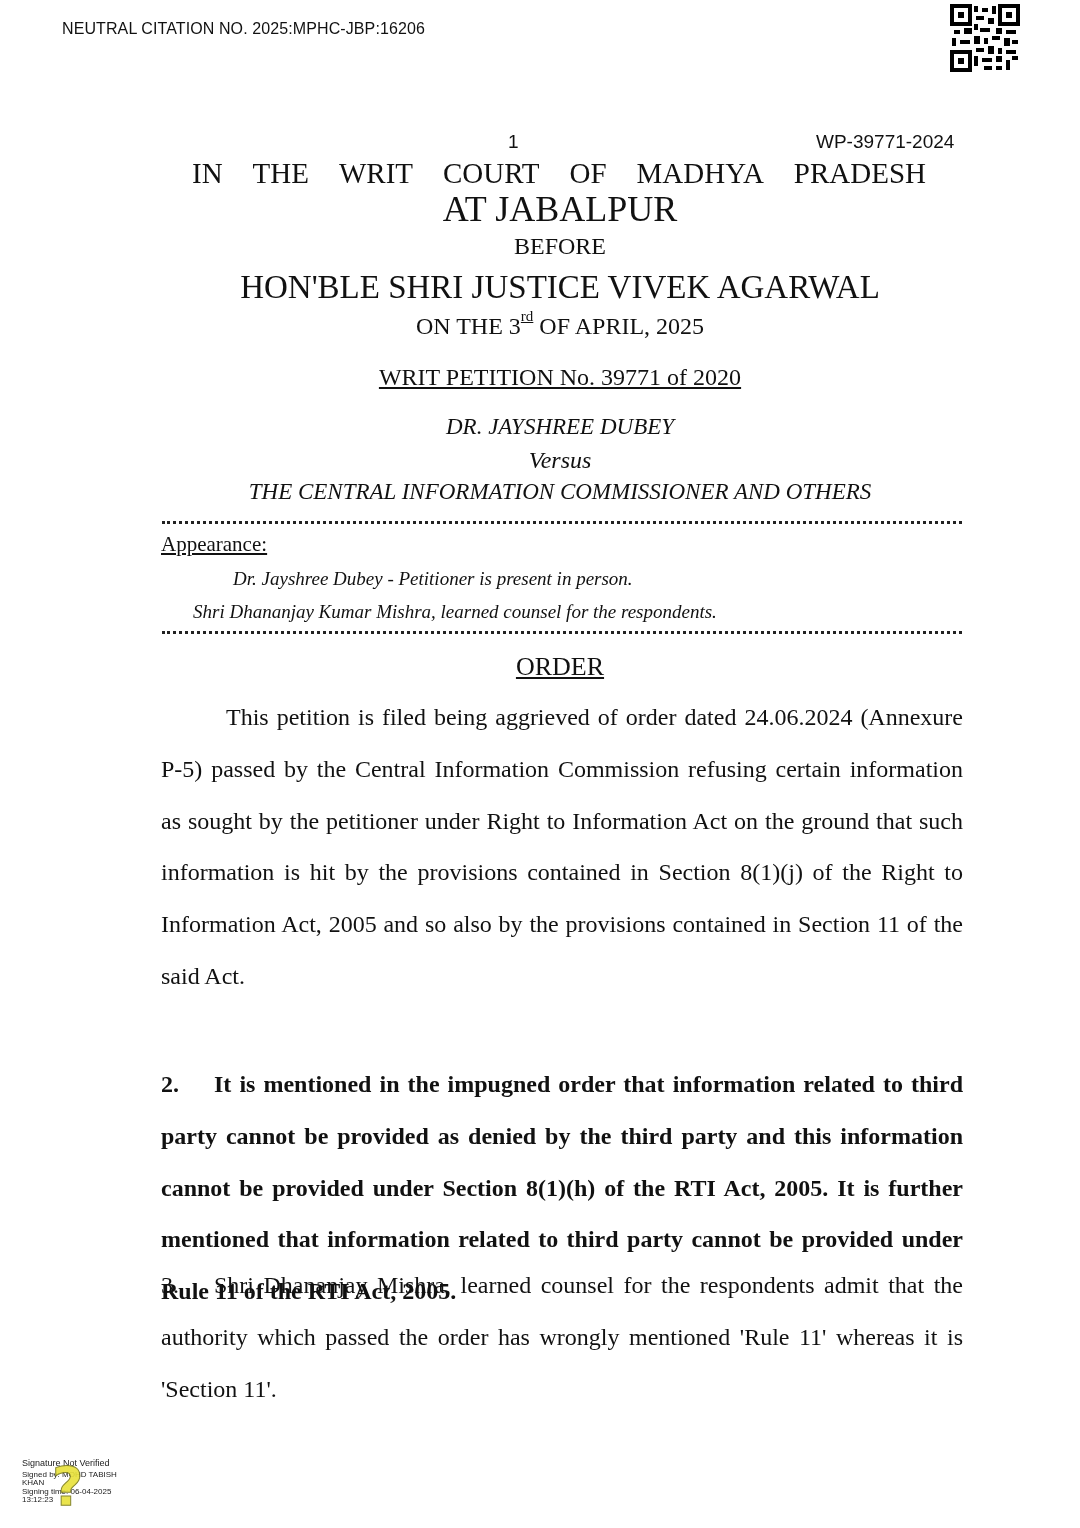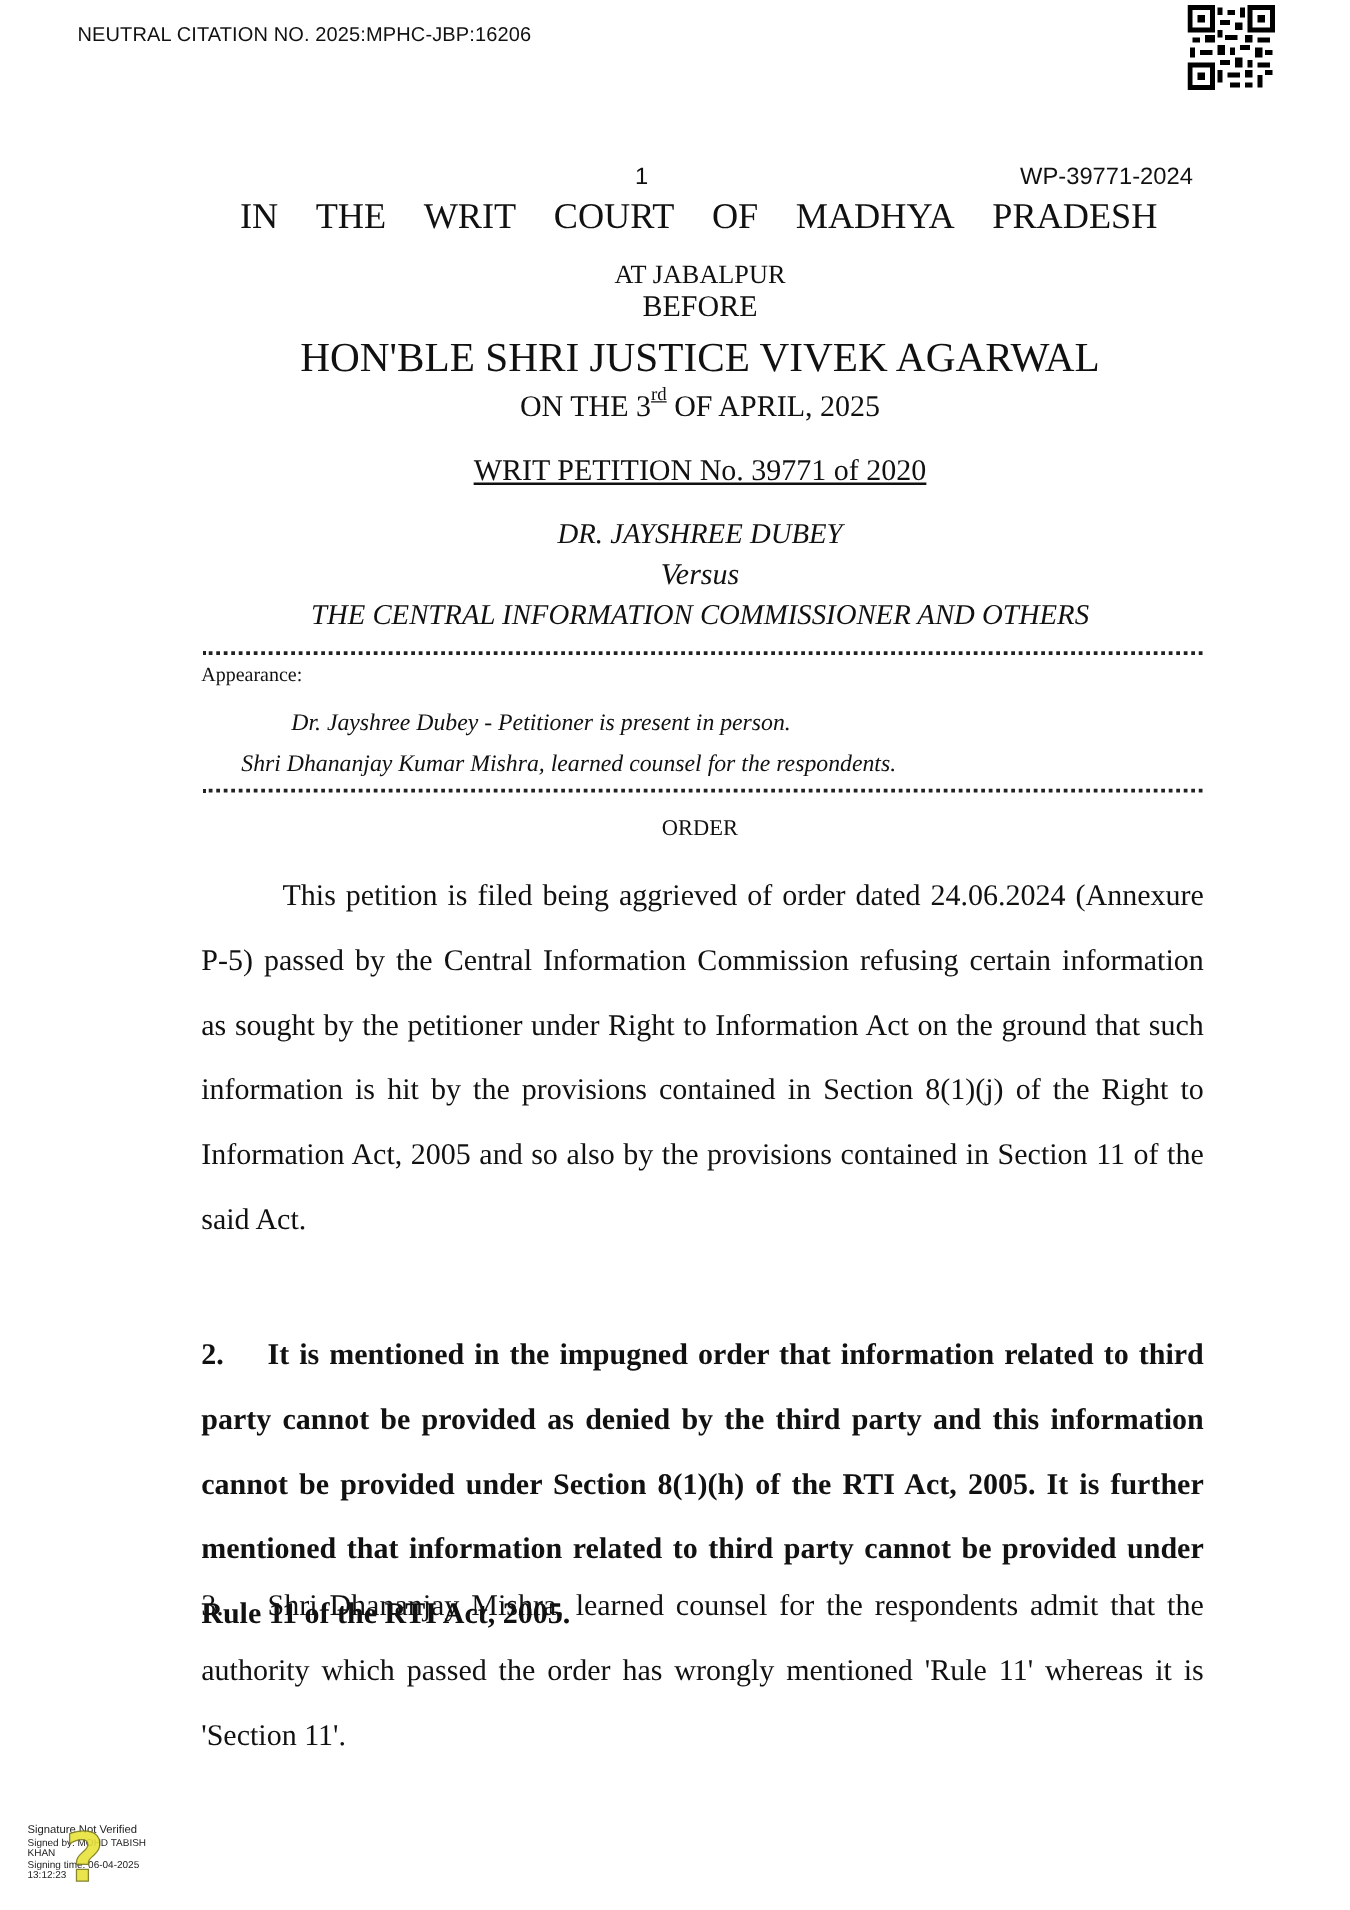--- a/index.html
+++ b/index.html
@@ -6,38 +6,38 @@
   body { width: 1080px; height: 1528px; position: relative; overflow: hidden; color: #111; }
   .sans { font-family: "Liberation Sans", sans-serif; }
   .serif { font-family: "Liberation Serif", serif; }
   .abs { position: absolute; }
   .citation { left: 62px; top: 20px; font-size: 16px; letter-spacing: 0.1px; }
   .qr { left: 950px; top: 4px; width: 70px; height: 68px; }
   .page-num { left: 508px; top: 131px; font-size: 19px; }
   .case-code { left: 816px; top: 131px; font-size: 19px; }
   .center { left: 160px; width: 800px; text-align: center; }
   .court-line { left: 192px; top: 157px; width: 734px; font-size: 29px; display: flex; justify-content: space-between; }
-  .at { top: 207px; font-size: 21px; }
+  .at { top: 188px; font-size: 36px; }
   .before { top: 233px; font-size: 24px; }
   .judge { top: 269px; font-size: 33px; }
   .date { top: 312px; font-size: 24px; }
   .date sup { font-size: 15px; position: relative; top: -4px; text-decoration: underline; }
   .wp { top: 364px; font-size: 24px; text-decoration: underline; }
   .party { font-style: italic; font-size: 23px; }
   .p1 { top: 414px; }
   .vs { top: 447px; font-size: 24px; }
   .p2 { top: 479px; }
   .dash { left: 162px; width: 800px; height: 0; border-top: 3px dotted #222; }
   .dash1 { top: 521px; }
   .dash2 { top: 631px; }
-  .appearance { left: 161px; top: 532px; font-size: 16px; }
+  .appearance { left: 161px; top: 532px; font-size: 21px; text-decoration: underline; }
   .app-line { left: 193px; font-size: 19px; font-style: italic; }
   .a1 { top: 568px; margin-left: 40px; }
   .a2 { top: 601px; }
-  .order-h { top: 652px; font-size: 18px; }
+  .order-h { top: 652px; font-size: 26px; text-decoration: underline; }
   .body-text { left: 161px; width: 802px; font-size: 24px; line-height: 51.8px; text-align: justify; text-align-last: left; }
   .para1 { top: 692px; text-indent: 65px; }
   .para2 { top: 1059px; font-weight: bold; }
   .para3 { top: 1260px; }
   .num { display: inline-block; width: 53px; }
   .sig { left: 22px; top: 1459px; width: 110px; font-size: 8px; line-height: 8.5px; color: #222; }
   .sig .s-head { font-size: 9px; margin-bottom: 3px; }
   .qmark { left: 52px; top: 1455px; font-size: 54px; font-weight: bold; color: #e8e23a; -webkit-text-stroke: 1px #7a7a1a; font-family: "DejaVu Sans", sans-serif; opacity: 0.9; }
 </style>
 </head>

